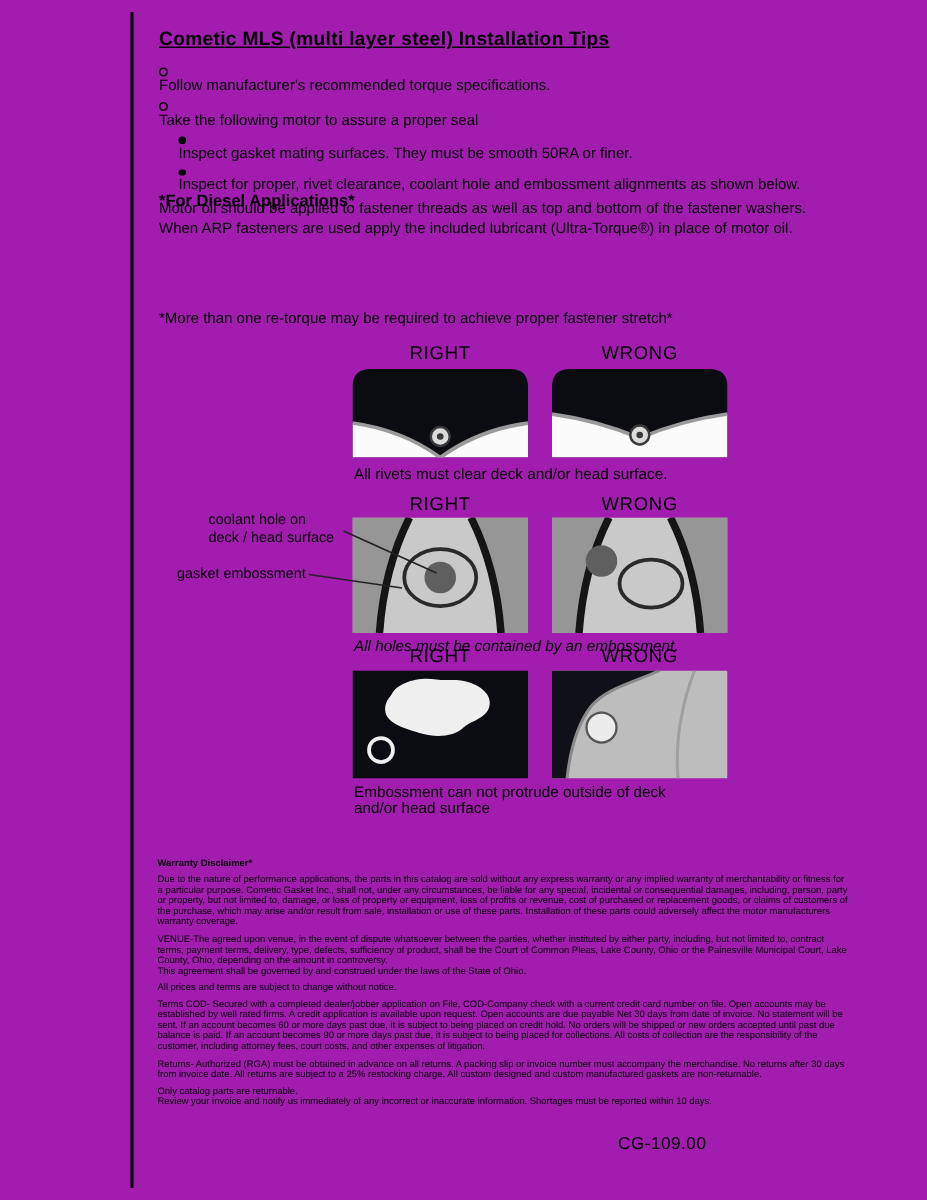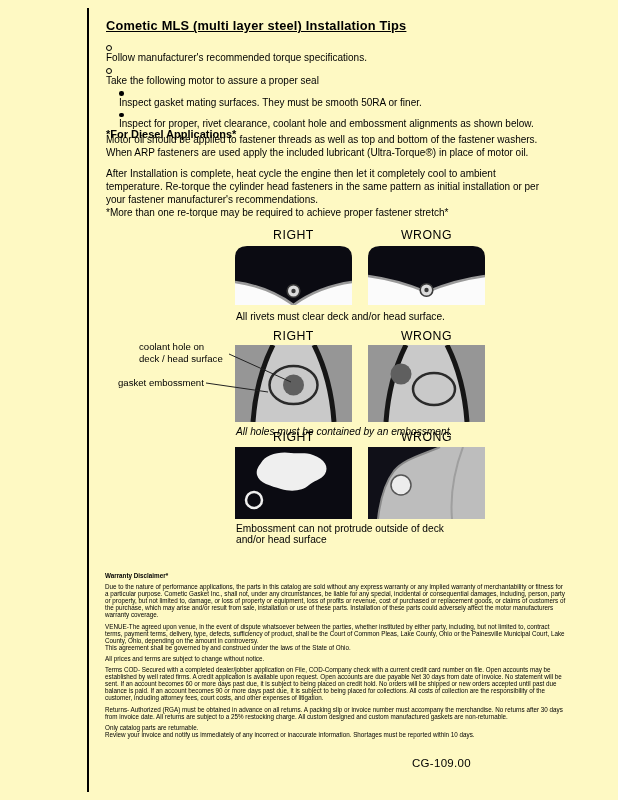--- a/index.html
+++ b/index.html
@@ -1,20 +1,20 @@
 <!DOCTYPE html>
 <html><head>
 <meta charset="utf-8">
 <style>
   html, body { margin: 0; padding: 0; }
   body {
     width: 618px; height: 800px; background: #ffffff;
     font-family: "Liberation Sans", sans-serif; color: #000;
   }
-  .page { position: relative; width: 618px; height: 800px; background: #fef9c3; overflow: hidden; }
+  .page { position: relative; width: 618px; height: 800px; background: #a21caf; overflow: hidden; }
   .abs { position: absolute; }
   .left-rule { left: 87px; top: 8px; width: 2px; height: 784px; background: #000; }
 
   .doc-title { left: 106px; top: 18px; font-size: 12.8px; font-weight: bold; text-decoration: underline; letter-spacing: 0.2px; }
 
   .tips { left: 106px; top: 41px; font-size: 10px; line-height: 13px; width: 470px; }
   .bullet-row { display: flex; align-items: flex-start; flex-direction: column; }
   .marker-hollow { flex: 0 0 auto; width: 4px; height: 4px; border: 1px solid #000; border-radius: 50%; margin: 4px 5px 0 0; }
   .marker-solid  { flex: 0 0 auto; width: 4.5px; height: 4.5px; background: #000; border-radius: 50%; margin: 4px 5px 0 0; }
   .sub { margin-left: 13px; }
@@ -58,21 +58,20 @@
       <span>Inspect gasket mating surfaces.  They must be smooth 50RA or finer.</span>
     </div>
     <div class="bullet-row sub">
       <span class="marker-solid"></span>
       <span>Inspect for proper, rivet clearance, coolant hole and embossment alignments as shown below.</span>
     </div>
   </div>
 
   <div class="abs diesel-head">*For Diesel Applications*</div>
   <div class="abs para" style="top:134px;">Motor oil should be applied to fastener threads as well as top and bottom of the fastener washers. When ARP fasteners are used apply the included lubricant (Ultra-Torque®) in place of motor oil.</div>
-  <div class="abs para" style="top:168px;">After Installation is complete, heat cycle the engine then let it completely cool to ambient temperature. Re-torque the cylinder head fasteners in the same pattern as initial installation or per your fastener manufacturer's recommendations.</div>
   <div class="abs para" style="top:207px;">*More than one re-torque may be required to achieve proper fastener stretch*</div>
 
   <div class="abs fig-label" style="left:235px; top:228px;">RIGHT</div>
   <div class="abs fig-label" style="left:368px; top:228px;">WRONG</div>
 
   <div class="abs panel" style="left:235px; top:246px;">
     <svg viewBox="0 0 117 59" width="117" height="59">
       <path d="M12,0 L105,0 Q117,0 117,12 L117,59 L0,59 L0,12 Q0,0 12,0 Z" fill="#0b0b12"></path>
       <path d="M0,59 L0,36 C22,39 42,47 58.5,59 C75,47 95,39 117,36 L117,59 Z" fill="#fbfbfb"></path>
       <path d="M0,36 C22,39 42,47 58.5,59 C75,47 95,39 117,36" fill="none" stroke="#9a9a9a" stroke-width="2.5"></path>

